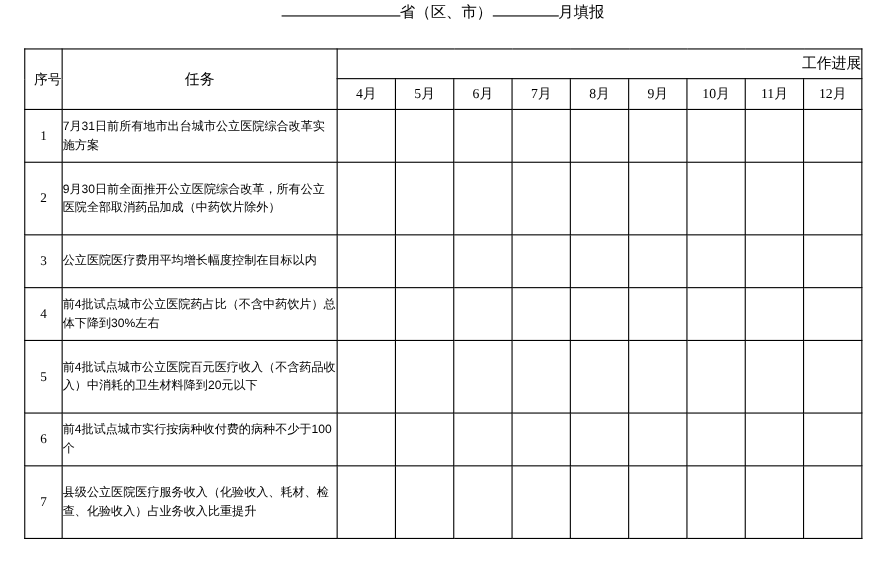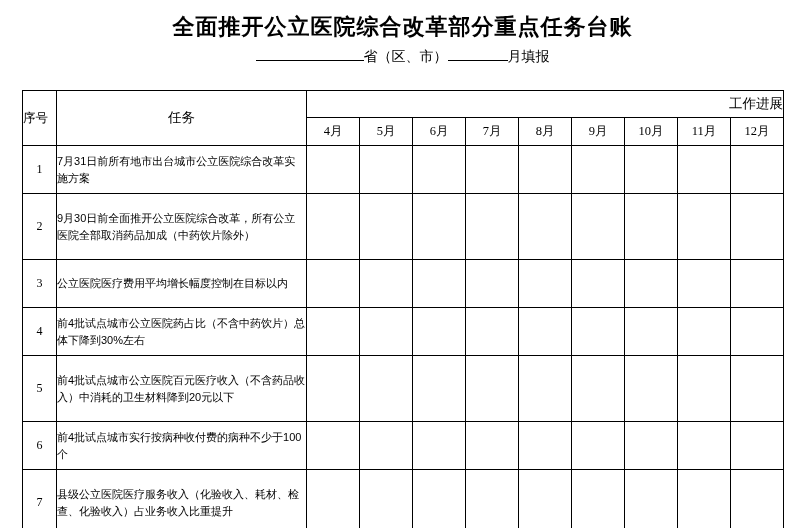--- a/index.html
+++ b/index.html
@@ -43,21 +43,21 @@
     font-size: 12.5px;
   }
   table.ledger td, table.ledger th {
     border: 1px solid #000000;
     padding: 0;
     vertical-align: middle;
     font-weight: normal;
   }
   .hdr-seq {
     width: 34px;
-    text-align: left;
+    text-align: right;
     line-height: 1.15;
     font-size: 12.5px;
     padding: 2px 0;
   }
   .hdr-task {
     width: 250px;
     text-align: center;
     font-weight: bold;
     font-size: 13.5px;
   }
@@ -96,21 +96,20 @@
     height: 14px;
   }
   .u-long { width: 108px; }
   .u-short { width: 60px; }
 </style>
 </head>
 <body>
 
 <div class="page">
 
-  <div class="doc-title">全面推开公立医院综合改革部分重点任务台账</div>
 
   <div class="subtitle-row">
     <span class="sub-underline u-long"></span><span>省（区、市）</span><span class="sub-underline u-short"></span><span>月填报</span>
   </div>
 
   <table class="ledger">
     <colgroup>
       <col style="width:34px">
       <col style="width:250px">
       <col style="width:53px">

